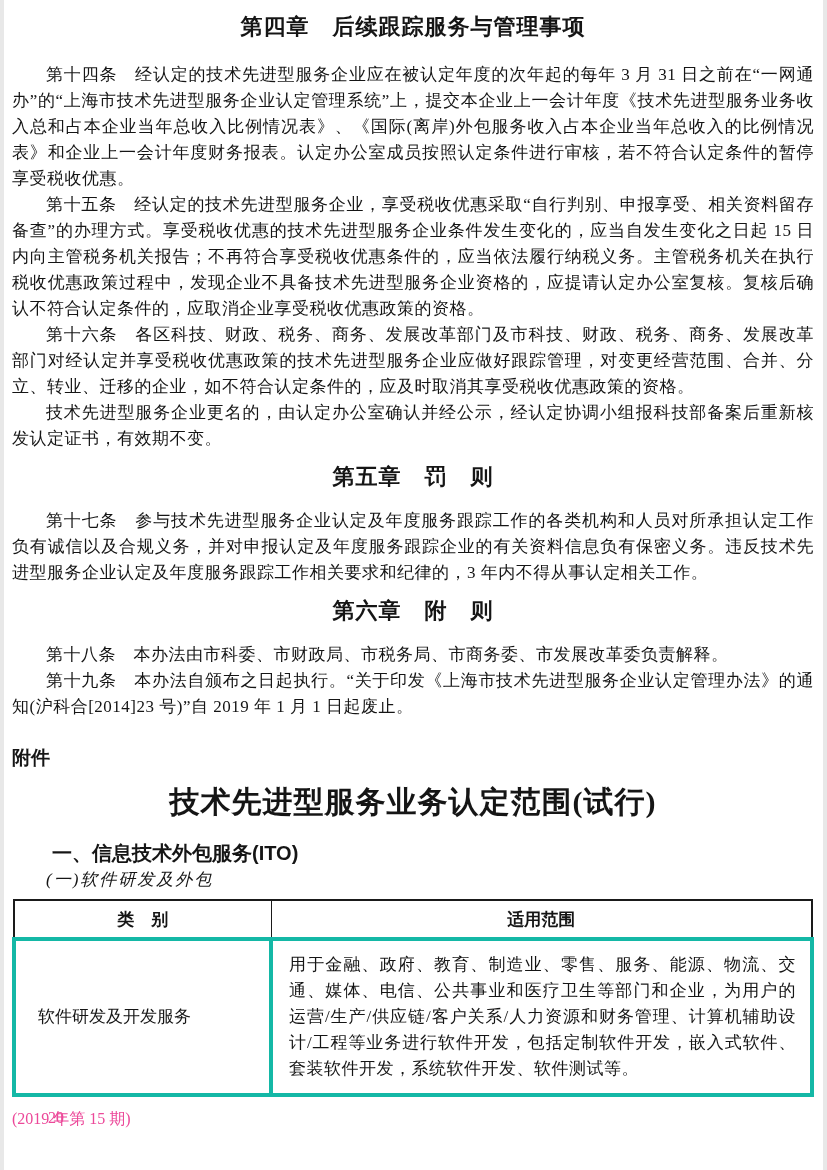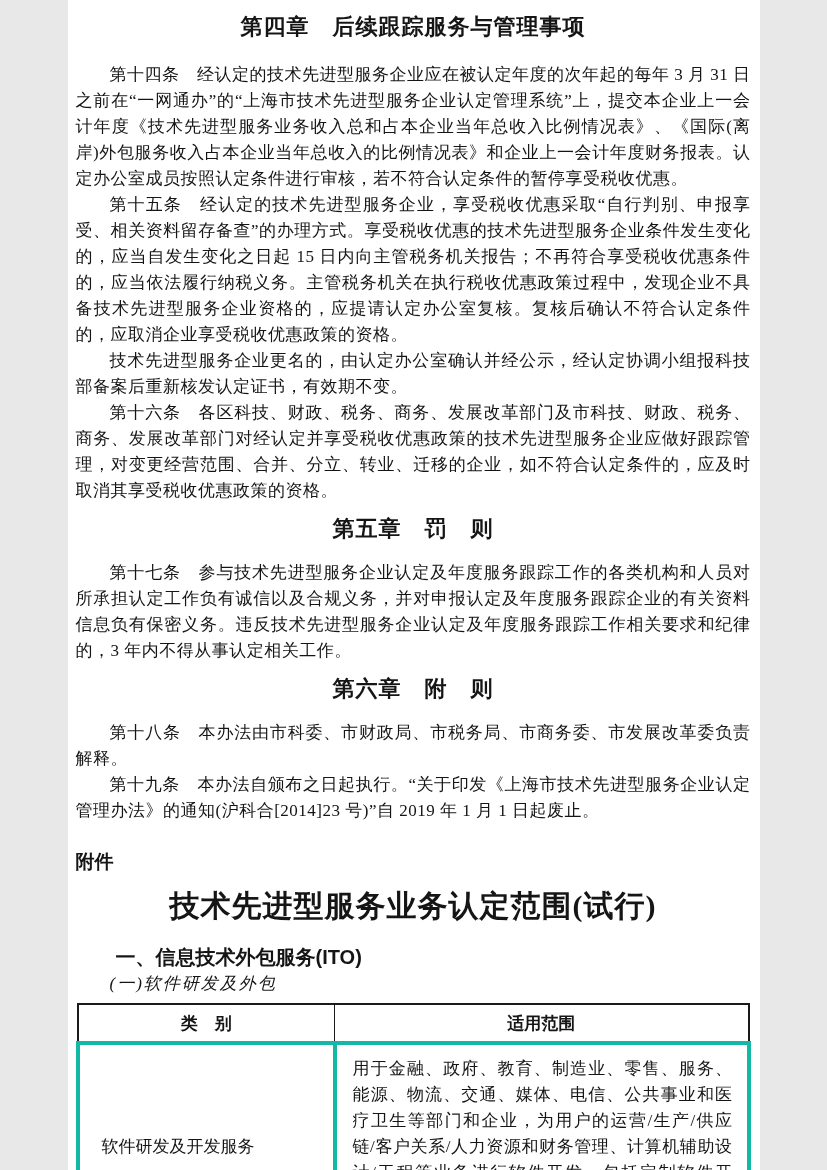--- a/index.html
+++ b/index.html
@@ -1,18 +1,18 @@
 <!DOCTYPE html>
 <html><head>
 <meta charset="utf-8">
 <style>
   html,body { margin:0; padding:0; background:#e8e8e8; }
   .page {
     position:relative;
-    width:692px; height:1170px;
+    width:819px; height:1170px;
     margin:0 auto;
     background:#ffffff;
     color:#151515;
     box-sizing:border-box;
     padding:8px 9px 0 8px;
     overflow:hidden;
     font-family:"Liberation Serif","DejaVu Serif",serif;
   }
   .ch-title {
     font-family:"Liberation Sans","DejaVu Sans",sans-serif;
@@ -105,22 +105,22 @@
 </style>
 </head>
 <body>
 
 <div class="page">
 
   <h1 class="ch-title">第四章　后续跟踪服务与管理事项</h1>
 
   <p class="para">第十四条　经认定的技术先进型服务企业应在被认定年度的次年起的每年 3 月 31 日之前在“一网通办”的“上海市技术先进型服务企业认定管理系统”上，提交本企业上一会计年度《技术先进型服务业务收入总和占本企业当年总收入比例情况表》、《国际(离岸)外包服务收入占本企业当年总收入的比例情况表》和企业上一会计年度财务报表。认定办公室成员按照认定条件进行审核，若不符合认定条件的暂停享受税收优惠。</p>
   <p class="para">第十五条　经认定的技术先进型服务企业，享受税收优惠采取“自行判别、申报享受、相关资料留存备查”的办理方式。享受税收优惠的技术先进型服务企业条件发生变化的，应当自发生变化之日起 15 日内向主管税务机关报告；不再符合享受税收优惠条件的，应当依法履行纳税义务。主管税务机关在执行税收优惠政策过程中，发现企业不具备技术先进型服务企业资格的，应提请认定办公室复核。复核后确认不符合认定条件的，应取消企业享受税收优惠政策的资格。</p>
+  <p class="para">第十六条　各区科技、财政、税务、商务、发展改革部门及市科技、财政、税务、商务、发展改革部门对经认定并享受税收优惠政策的技术先进型服务企业应做好跟踪管理，对变更经营范围、合并、分立、转业、迁移的企业，如不符合认定条件的，应及时取消其享受税收优惠政策的资格。</p>
   <p class="para">技术先进型服务企业更名的，由认定办公室确认并经公示，经认定协调小组报科技部备案后重新核发认定证书，有效期不变。</p>
-  <p class="para">第十六条　各区科技、财政、税务、商务、发展改革部门及市科技、财政、税务、商务、发展改革部门对经认定并享受税收优惠政策的技术先进型服务企业应做好跟踪管理，对变更经营范围、合并、分立、转业、迁移的企业，如不符合认定条件的，应及时取消其享受税收优惠政策的资格。</p>
 
   <h1 class="ch-title mid">第五章　罚　则</h1>
 
   <p class="para">第十七条　参与技术先进型服务企业认定及年度服务跟踪工作的各类机构和人员对所承担认定工作负有诚信以及合规义务，并对申报认定及年度服务跟踪企业的有关资料信息负有保密义务。违反技术先进型服务企业认定及年度服务跟踪工作相关要求和纪律的，3 年内不得从事认定相关工作。</p>
 
   <h1 class="ch-title mid">第六章　附　则</h1>
 
   <p class="para">第十八条　本办法由市科委、市财政局、市税务局、市商务委、市发展改革委负责解释。</p>
   <p class="para">第十九条　本办法自颁布之日起执行。“关于印发《上海市技术先进型服务企业认定管理办法》的通知(沪科合[2014]23 号)”自 2019 年 1 月 1 日起废止。</p>
 

